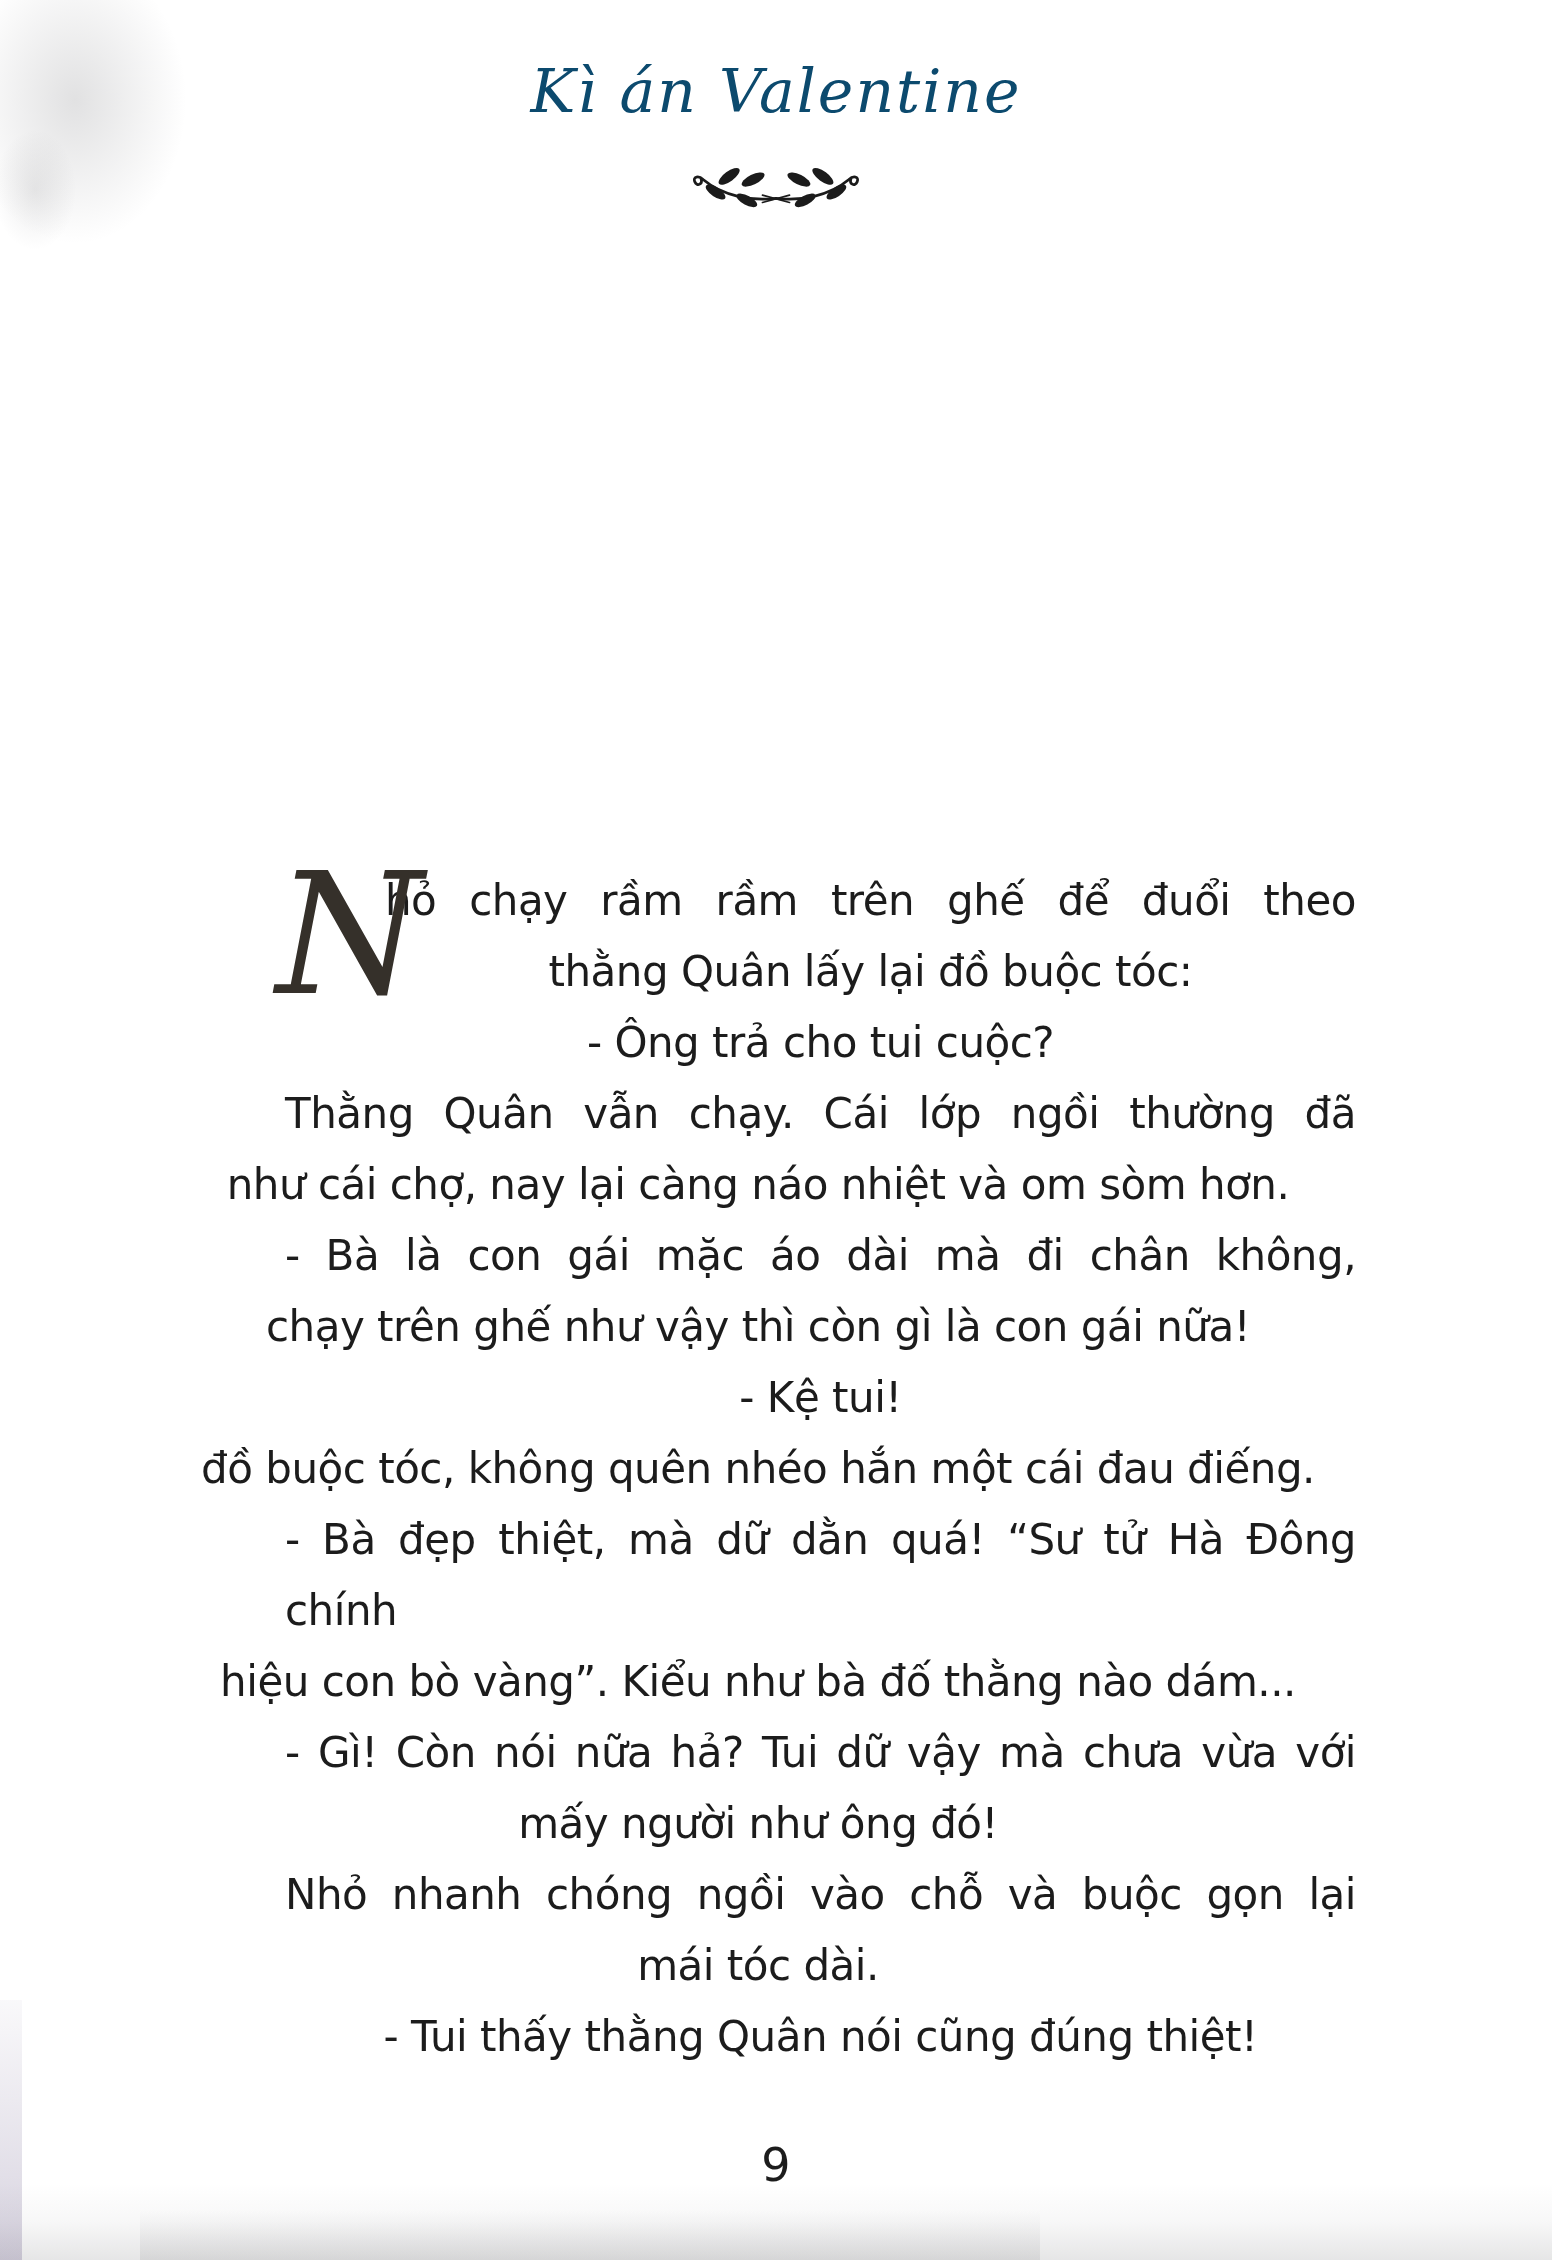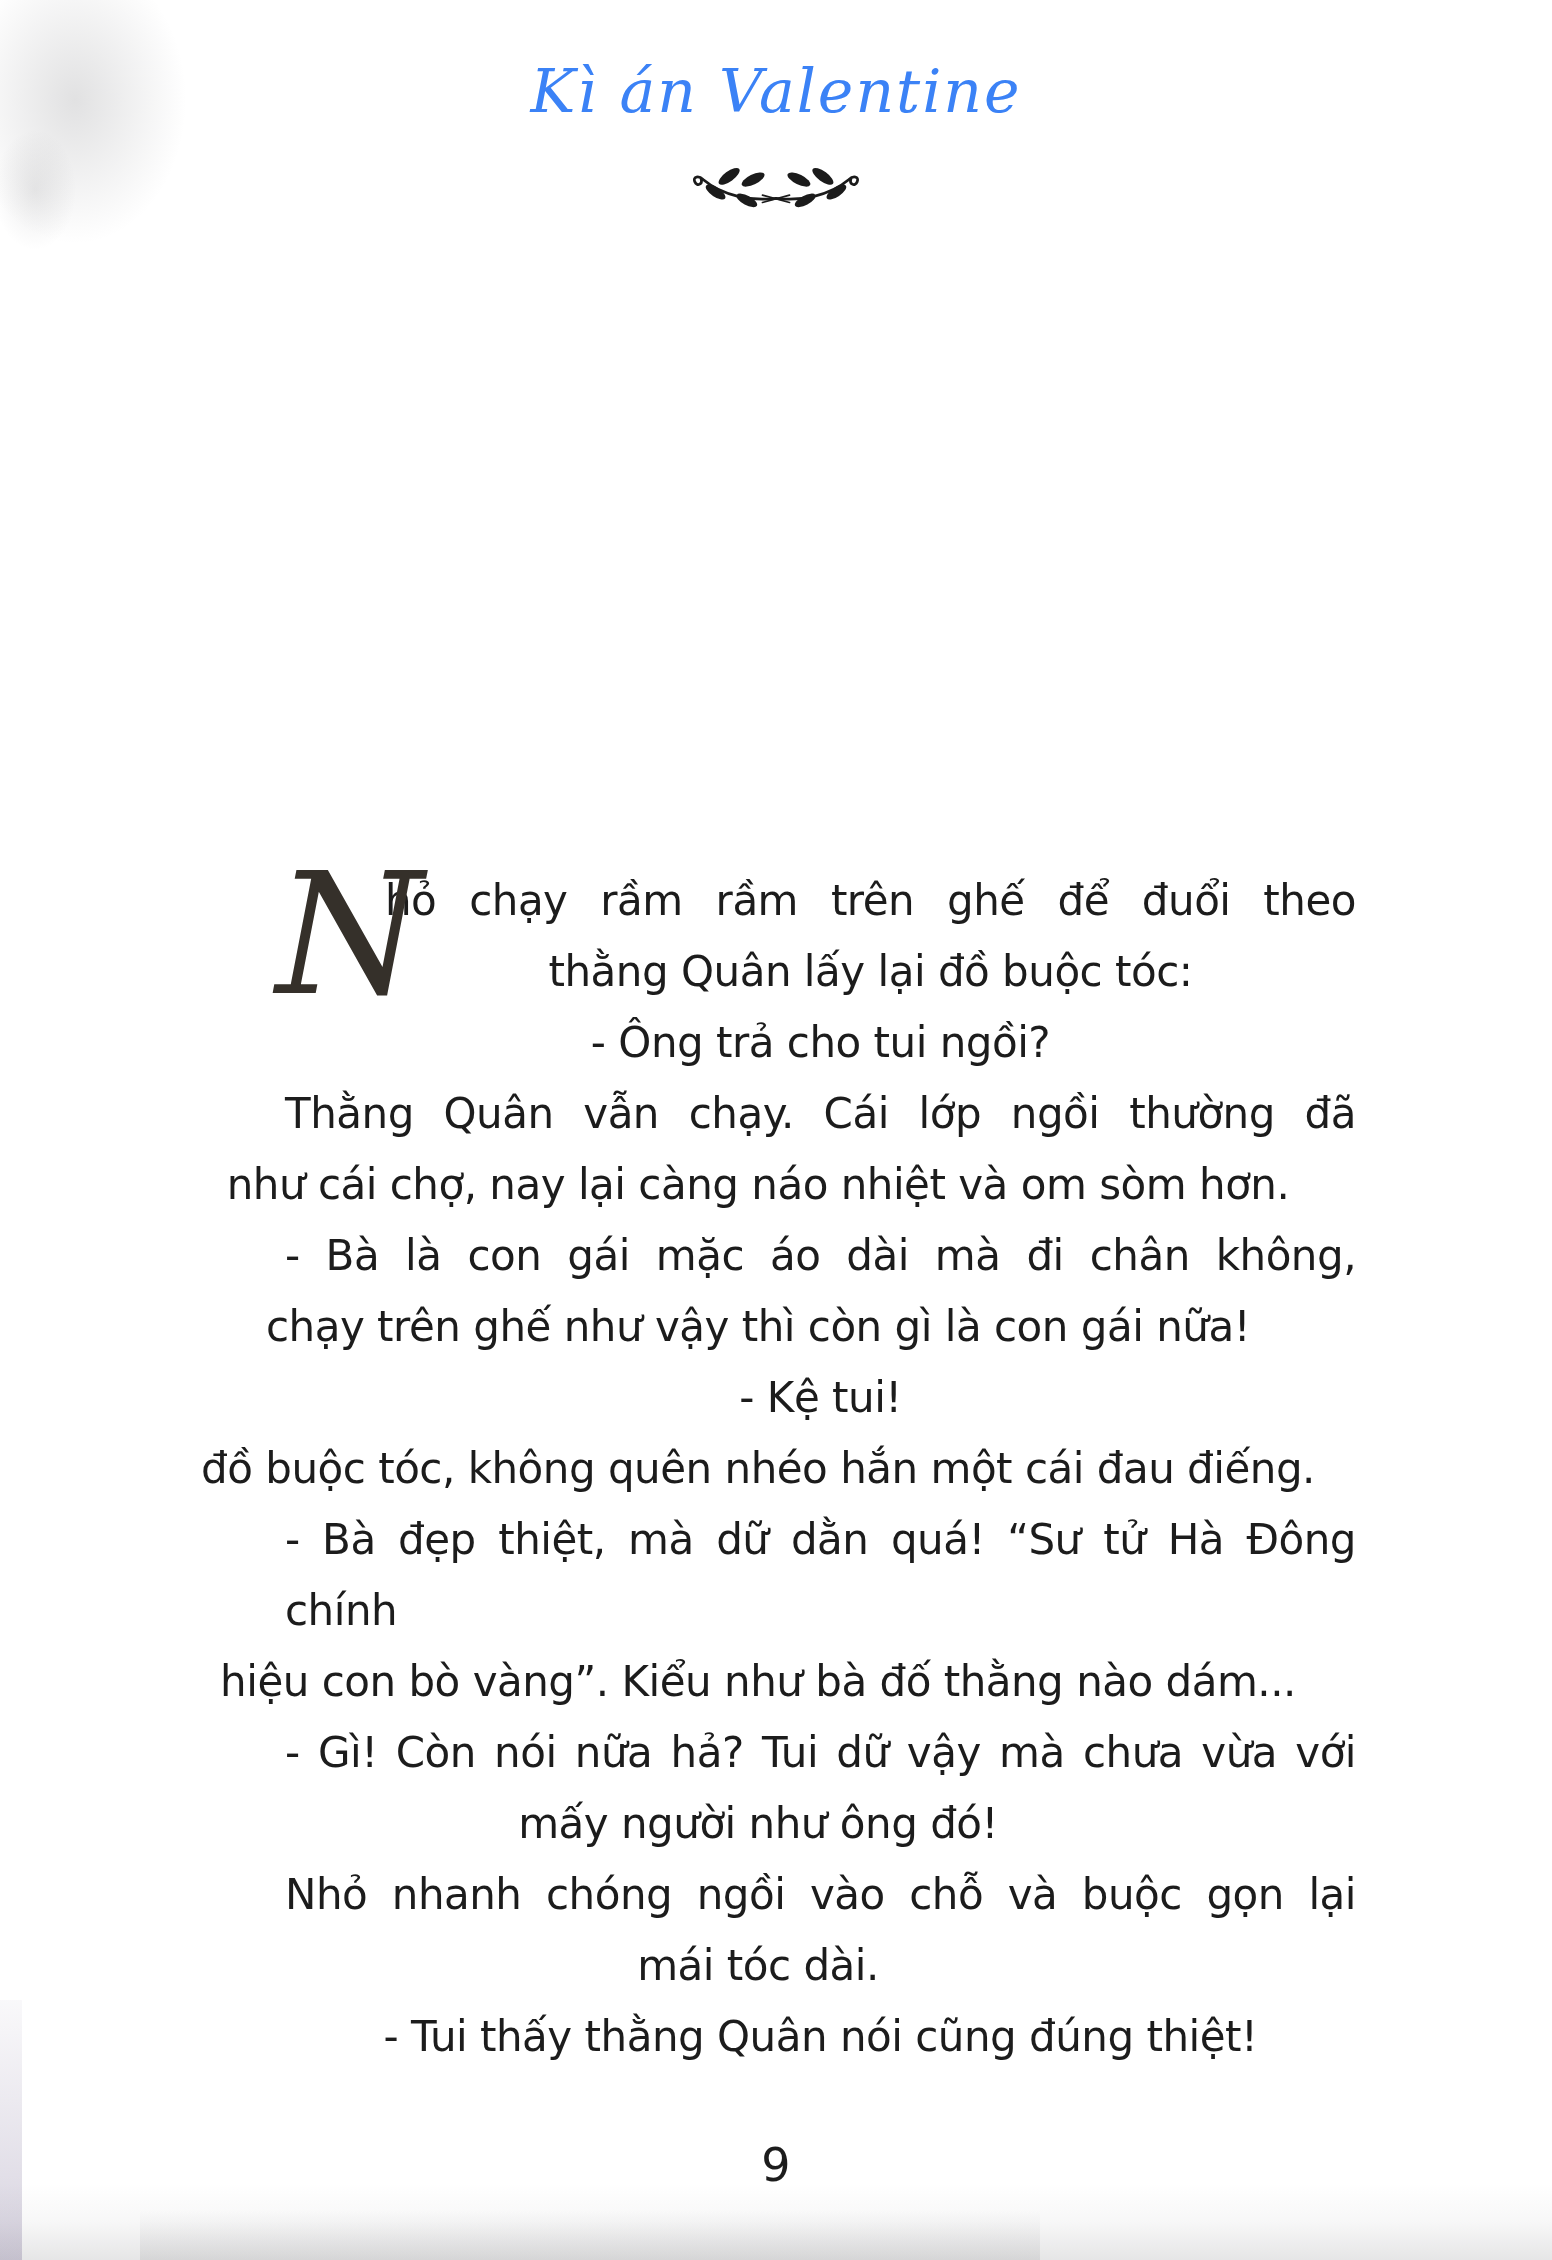--- a/index.html
+++ b/index.html
@@ -5,21 +5,21 @@
   html,body{margin:0;padding:0;background:#ffffff;}
   .page{
     position:relative;width:1552px;height:2260px;margin:0 auto;
     background:#ffffff;overflow:hidden;
     font-family:"DejaVu Sans",sans-serif;color:#1c1c1c;
   }
   
   .title{
     position:absolute;top:56px;left:0;width:100%;text-align:center;
     font-family:"DejaVu Serif",serif;font-style:italic;font-weight:500;
-    font-size:60px;letter-spacing:2px;color:#3b82f6;
+    font-size:60px;letter-spacing:2px;color:#0c4a6e;
   }
   .ornament{
     position:absolute;top:166px;left:50%;transform:translateX(-50%);
     width:178px;height:50px;
   }
   
   .bodytext{
     position:absolute;left:160px;top:865px;width:1196px;
     font-size:42px;line-height:71px;letter-spacing:-0.5px;color:#1c1c1c;
   }
@@ -80,21 +80,21 @@
     </g>
     <use href="#lb" transform="translate(170 0) scale(-1 1)"></use>
     <path d="M72 35 L 98 28 M72 28 L 98 35" stroke="#1b1b1b" stroke-width="1.6" stroke-linecap="round" fill="none"></path>
   </svg>
 
   <div class="bodytext">
     <span class="dropcap">N</span>
     <div id="lines">
         <div class="line dropcap-line justify">hỏ chạy rầm rầm trên ghế để đuổi theo</div>
         <div class="line dropcap-line">thằng Quân lấy lại đồ buộc tóc:</div>
-        <div class="line indent">- Ông trả cho tui ngồi?</div>
+        <div class="line indent">- Ông trả cho tui cuộc?</div>
         <div class="line indent justify">Thằng Quân vẫn chạy. Cái lớp ngồi thường đã</div>
         <div class="line ">như cái chợ, nay lại càng náo nhiệt và om sòm hơn.</div>
         <div class="line indent justify">- Bà là con gái mặc áo dài mà đi chân không,</div>
         <div class="line ">chạy trên ghế như vậy thì còn gì là con gái nữa!</div>
         <div class="line indent">- Kệ tui!</div>
         <div class="line ">đồ buộc tóc, không quên nhéo hắn một cái đau điếng.</div>
         <div class="line indent justify">- Bà đẹp thiệt, mà dữ dằn quá! “Sư tử Hà Đông chính</div>
         <div class="line ">hiệu con bò vàng”. Kiểu như bà đố thằng nào dám...</div>
         <div class="line indent justify">- Gì! Còn nói nữa hả? Tui dữ vậy mà chưa vừa với</div>
         <div class="line ">mấy người như ông đó!</div>

